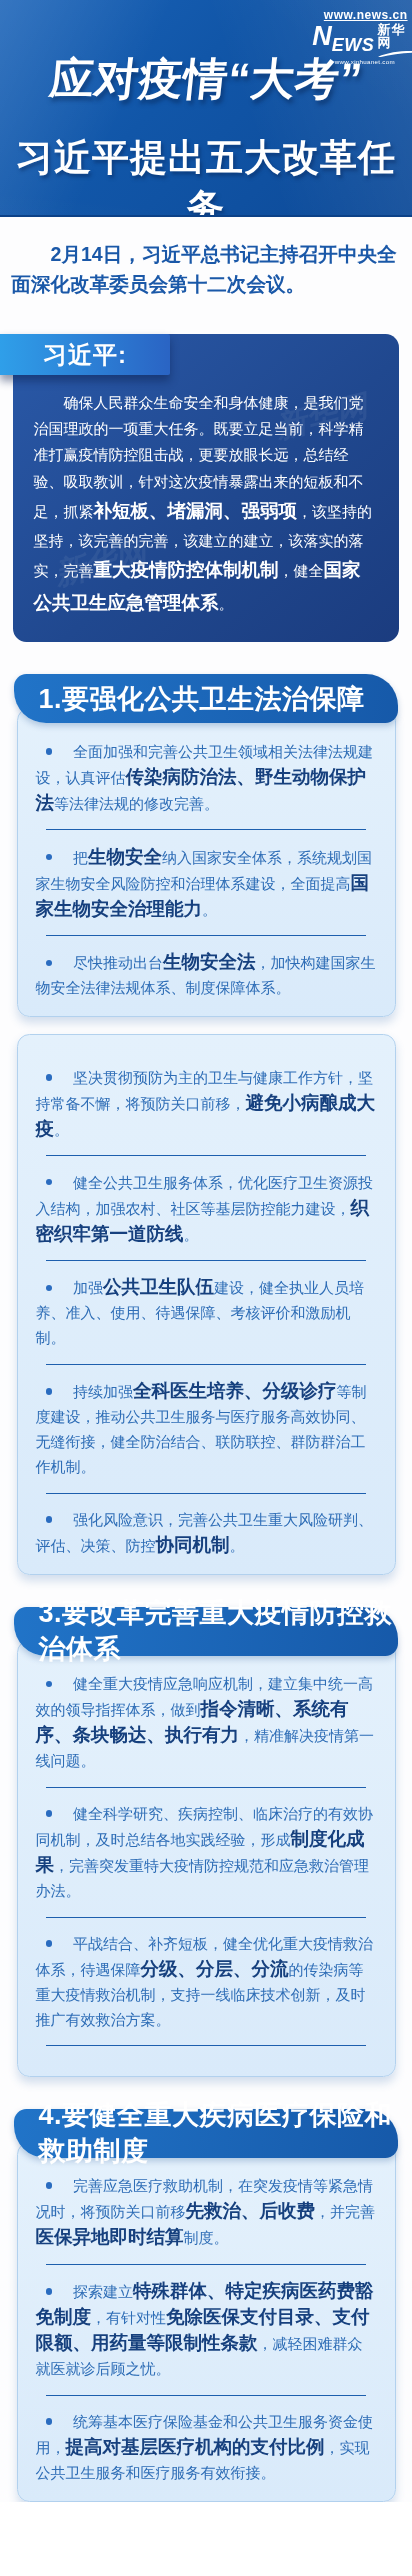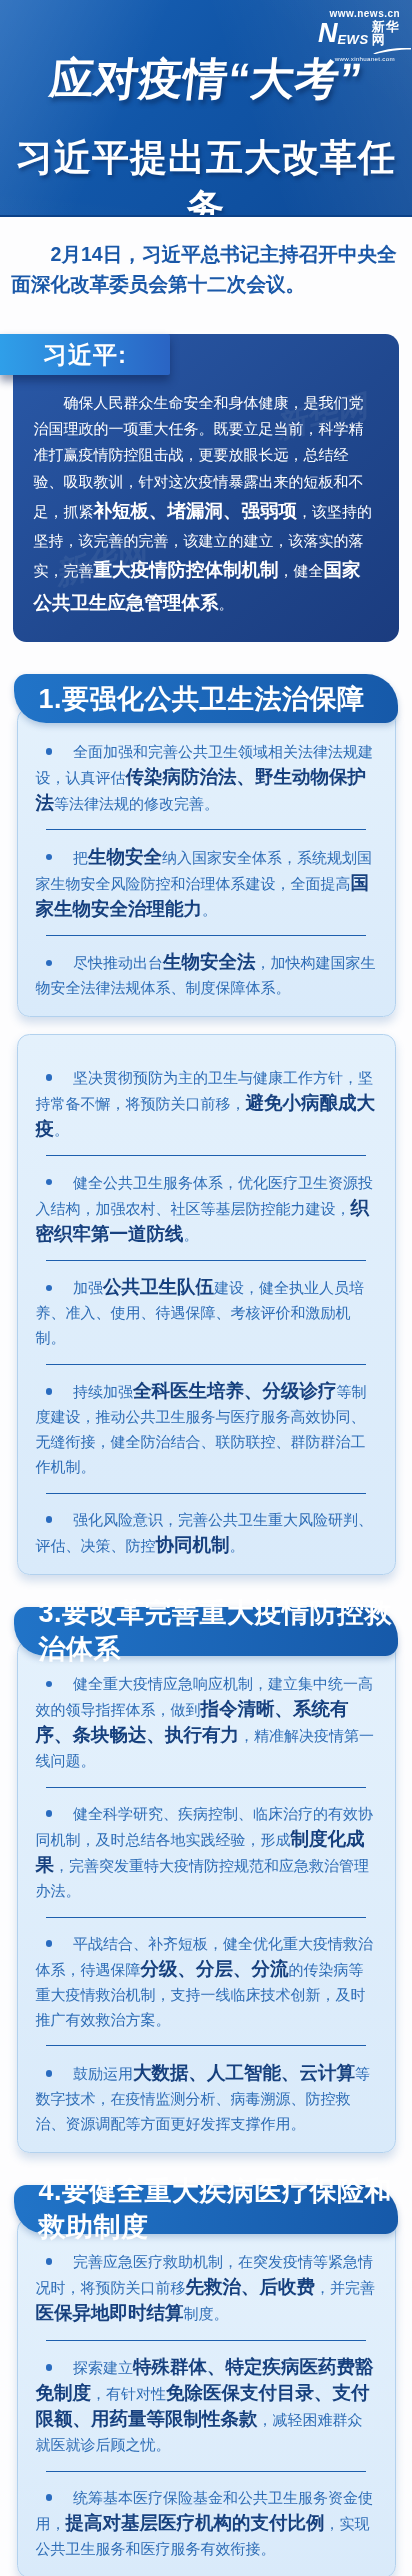--- a/index.html
+++ b/index.html
@@ -21,24 +21,24 @@
     transform:rotate(18deg);border-radius:50%;}
   .banner-title{position:relative;z-index:2;margin:50px 0 0;text-align:center;color:#ffffff;
     font-size:44px;font-weight:900;letter-spacing:0.5px;transform:skewX(-6deg);
     text-shadow:2.6px 3.6px 4.1px rgba(7,38,88,0.55);}
   .banner-sub{position:relative;z-index:2;margin:24px 0 0;text-align:center;color:#ffffff;
     font-family:"DejaVu Serif","Liberation Serif",serif;font-size:37px;font-weight:800;
     letter-spacing:1px;text-shadow:2.1px 3.1px 3.6px rgba(7,38,88,0.5);}
 
   
   .logo{position:absolute;top:8.2px;right:6.2px;z-index:3;width:82px;text-align:center;color:#fff;}
-  .logo-top{font-size:10px;font-weight:700;letter-spacing:0.5px;}
+  .logo-top{font-size:12px;font-weight:700;letter-spacing:0.5px;text-decoration:underline;}
   .logo-mid{display:flex;justify-content:center;align-items:flex-start;margin-top:1px;line-height:1;}
   .logo-n{font-size:27px;font-weight:900;font-style:italic;}
-  .logo-ews{font-size:13px;font-weight:900;font-style:italic;margin-top:12.4px;letter-spacing:0.5px;}
+  .logo-ews{font-size:18px;font-weight:900;font-style:italic;margin-top:12.4px;letter-spacing:0.5px;}
   .logo-cnwrap{margin-left:3.1px;text-align:left;}
   .logo-cn{display:block;font-size:13px;font-weight:900;letter-spacing:1px;}
   .logo-swoosh{display:block;margin-top:1px;}
   .logo-bottom{font-size:6.2px;margin-top:1px;letter-spacing:0.3px;}
 
   
   .intro{margin:0;padding:21.6px 11.3px 17.5px;color:#1a58a8;font-weight:700;
     font-size:19.6px;line-height:1.55;text-indent:2em;}
 
   
@@ -144,21 +144,20 @@
     <div class="sec-header">
       <span class="sec-title">3.要改革完善重大疫情防控救治体系</span>
     </div>
     <div class="sec-box">
           <p class="bullet"><span class="dot"></span><span>健全重大疫情应急响应机制，建立集中统一高效的领导指挥体系，做到</span><strong>指令清晰、系统有序、条块畅达、执行有力</strong><span>，精准解决疫情第一线问题。</span></p>
           <hr class="divider">
           <p class="bullet"><span class="dot"></span><span>健全科学研究、疾病控制、临床治疗的有效协同机制，及时总结各地实践经验，形成</span><strong>制度化成果</strong><span>，完善突发重特大疫情防控规范和应急救治管理办法。</span></p>
           <hr class="divider">
           <p class="bullet"><span class="dot"></span><span>平战结合、补齐短板，健全优化重大疫情救治体系，待遇保障</span><strong>分级、分层、分流</strong><span>的传染病等重大疫情救治机制，支持一线临床技术创新，及时推广有效救治方案。</span></p>
           <hr class="divider">
-          <p class="bullet"><span class="dot"></span><span>鼓励运用</span><strong>大数据、人工智能、云计算</strong><span>等数字技术，在疫情监测分析、病毒溯源、防控救治、资源调配等方面更好发挥支撑作用。</span></p>
         </div>
   </section>
 
   <section class="sec">
     <div class="sec-header">
       <span class="sec-title">4.要健全重大疾病医疗保险和救助制度</span>
     </div>
     <div class="sec-box">
           <p class="bullet"><span class="dot"></span><span>完善应急医疗救助机制，在突发疫情等紧急情况时，将预防关口前移</span><strong>先救治、后收费</strong><span>，并完善</span><strong>医保异地即时结算</strong><span>制度。</span></p>
           <hr class="divider">

